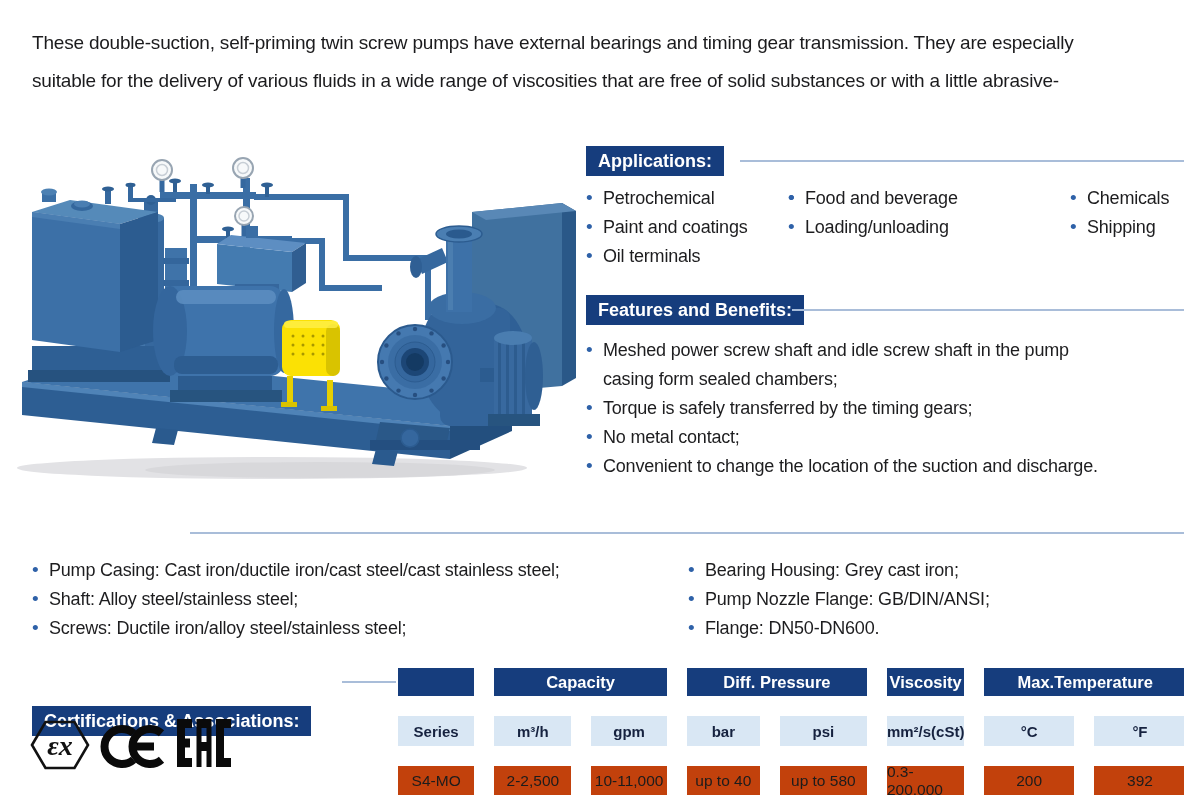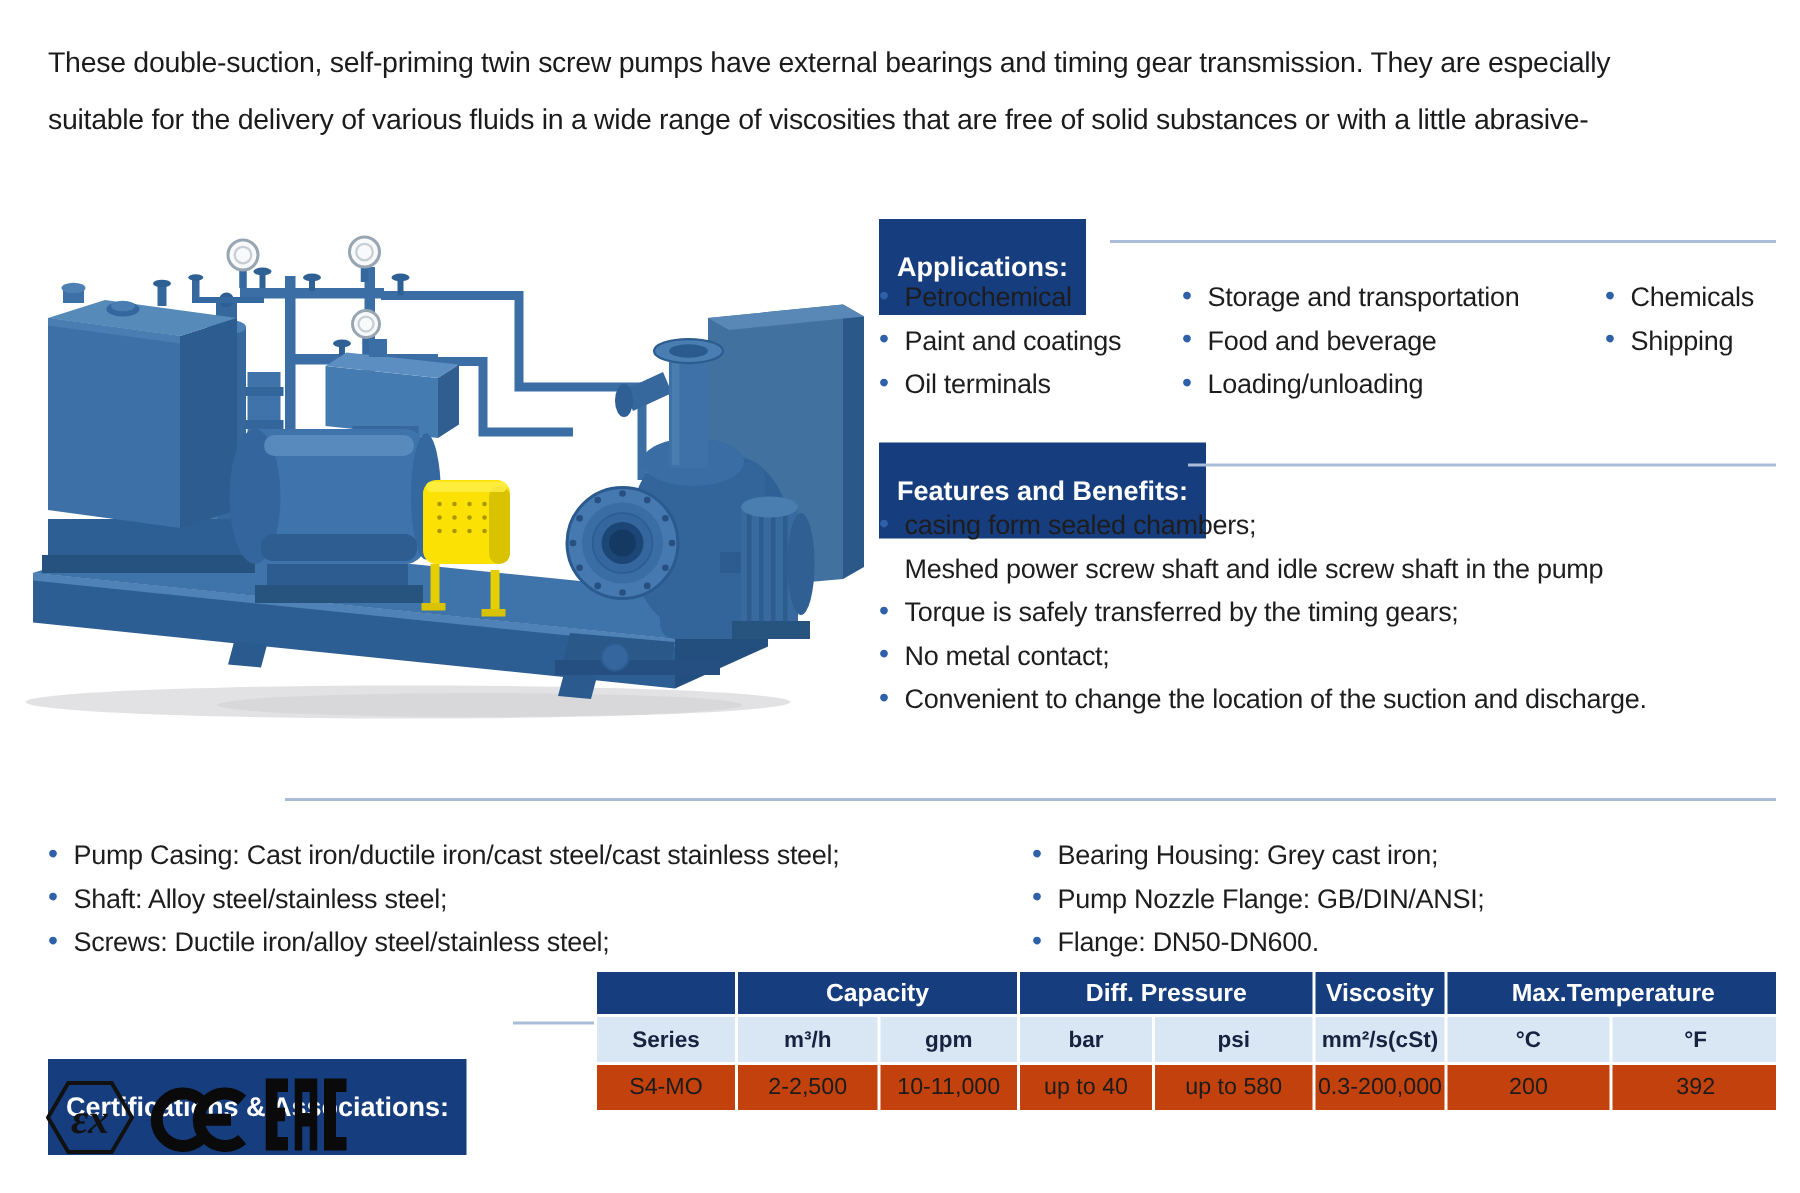--- a/index.html
+++ b/index.html
@@ -4,30 +4,30 @@
 <style>
   html,body{margin:0;padding:0;background:#fff;}
   .page{position:relative;width:1184px;height:795px;background:#fff;overflow:hidden;
         font-family:"Liberation Sans",sans-serif;color:#1d1d1f;}
   
   .intro{position:absolute;left:32px;top:24px;width:1150px;font-size:19px;
          line-height:38px;letter-spacing:-0.2px;color:#1b1b1d;}
   .intro div{white-space:nowrap;}
   
   .hdrbox{position:absolute;background:#163d7d;color:#fff;font-weight:bold;
-          font-size:18px;line-height:30px;height:30px;padding:17px 12px;white-space:nowrap;}
+          font-size:18px;line-height:30px;height:30px;padding:0 12px;white-space:nowrap;}
   .rule{position:absolute;height:2px;background:#a9bdd9;}
   
   .list{position:absolute;font-size:18px;line-height:29px;letter-spacing:-0.2px;}
   .li{position:relative;padding-left:17px;white-space:nowrap;}
   .blt{position:absolute;left:0;top:-1px;color:#2e61a8;font-size:19px;}
   
-  .tbl{position:absolute;left:398px;top:648px;width:788px;display:grid;
+  .tbl{position:absolute;left:398px;top:668px;width:788px;display:grid;
        grid-template-columns:92fr 93fr 91fr 88fr 105fr 86fr 108fr 111fr;
-       gap:2px;background:#fff;}
+       gap:20px;background:#fff;}
   .tbl>div{display:flex;align-items:center;justify-content:center;}
   .th{height:28px;background:#163d7d;color:#fff;font-weight:bold;font-size:16.5px;}
   .ts{height:30px;background:#d9e7f4;color:#16223f;font-weight:bold;font-size:15px;}
   .td{height:30px;background:#c2410c;color:#1c1c1c;font-size:15.5px;}
   .s2{grid-column:span 2;}
   
   .logo{position:absolute;}
 </style>
 </head>
 <body>
@@ -227,36 +227,36 @@
   </svg>
 
   <div class="hdrbox" style="left:586px;top:146px;">Applications:</div>
   <div class="rule" style="left:740px;top:160px;width:460px;"></div>
   <div class="list" style="left:586px;top:184px;">
     <div class="li"><span class="blt">•</span><span>Petrochemical</span></div>
     <div class="li"><span class="blt">•</span><span>Paint and coatings</span></div>
     <div class="li"><span class="blt">•</span><span>Oil terminals</span></div>
   </div>
   <div class="list" style="left:788px;top:184px;">
-    <div class="li"><span class="blt">•</span><span>Storage and transportation</span></div>
+    <div class="li"><span class="blt">•</span></div>
     <div class="li"><span class="blt">•</span><span>Food and beverage</span></div>
     <div class="li"><span class="blt">•</span><span>Loading/unloading</span></div>
   </div>
   <div class="list" style="left:1070px;top:184px;">
     <div class="li"><span class="blt">•</span><span>Chemicals</span></div>
     <div class="li"><span class="blt">•</span><span>Shipping</span></div>
   </div>
 
   <div class="hdrbox" style="left:586px;top:295px;text-align:center;">Features and Benefits:</div>
   <div class="rule" style="left:792px;top:309px;width:408px;"></div>
   <div class="list" style="left:586px;top:336px;">
     <div class="li">
       <span class="blt">•</span>
+      <div>Meshed power screw shaft and idle screw shaft in the pump</div>
       <div>casing form sealed chambers;</div>
-      <div>Meshed power screw shaft and idle screw shaft in the pump</div>
     </div>
     <div class="li"><span class="blt">•</span><span>Torque is safely transferred by the timing gears;</span></div>
     <div class="li"><span class="blt">•</span><span>No metal contact;</span></div>
     <div class="li"><span class="blt">•</span><span>Convenient to change the location of the suction and discharge.</span></div>
   </div>
 
   <div class="rule" style="left:190px;top:532px;width:1010px;"></div>
   <div class="list" style="left:32px;top:556px;">
     <div class="li"><span class="blt">•</span><span>Pump Casing: Cast iron/ductile iron/cast steel/cast stainless steel;</span></div>
     <div class="li"><span class="blt">•</span><span>Shaft: Alloy steel/stainless steel;</span></div>

